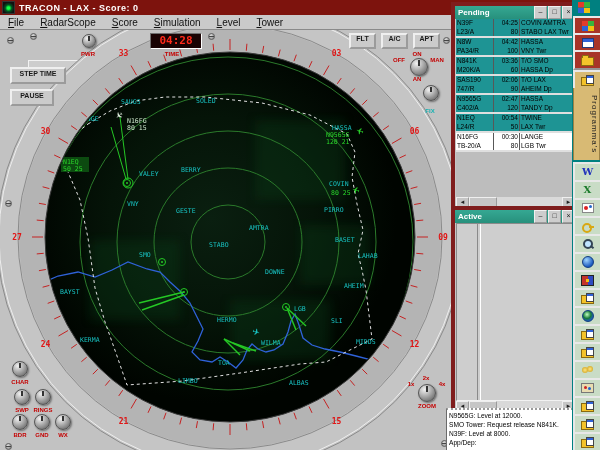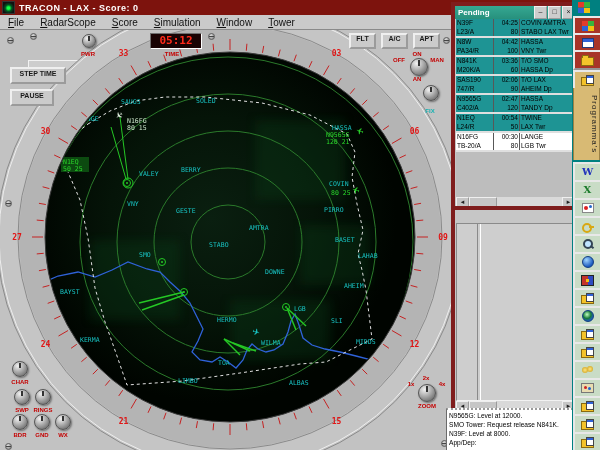--- a/index.html
+++ b/index.html
@@ -304,40 +304,40 @@
       <div class="rlabel" style="left: 63px; top: 432px;">WX</div>
       <div class="knob" style="left: 418px; top: 384px; width: 16px; height: 16px;"></div>
       <div class="rlabel" style="left: 427px; top: 403px;">ZOOM</div>
       <div class="rlabel" style="left: 399px; top: 57px;">OFF</div>
       <div class="rlabel" style="left: 417px; top: 51px;">ON</div>
       <div class="rlabel" style="left: 437px; top: 57px;">MAN</div>
       <div class="rlabel" style="left: 417px; top: 76px;">AN</div>
       <div class="rlabel" style="left: 411px; top: 381px;">1x</div>
       <div class="rlabel" style="left: 426px; top: 375px;">2x</div>
       <div class="rlabel" style="left: 442px; top: 381px;">4x</div>
-      <div class="clock" style="left: 150px; top: 33px; width: 50px; height: 14px; line-height: 14px;">05:12</div>
+      <div class="clock" style="left: 150px; top: 33px; width: 50px; height: 14px; line-height: 14px;">04:28</div>
       <div class="rlabel" style="left: 172px; top: 51px;">TIME</div>
       <div class="screw" style="left: 7px; top: 37px;"></div>
       <div class="screw" style="left: 443px; top: 37px;"></div>
       <div class="screw" style="left: 5px; top: 200px;"></div>
       <div class="screw" style="left: 5px; top: 443px;"></div>
       <div class="screw" style="left: 441px; top: 440px;"></div>
       <div class="screw" style="left: 30px; top: 33px;"></div>
       <div class="screw" style="left: 208px; top: 33px;"></div>
     </div>
   <div id="titlebar">
     <div class="app-icon"></div>
     <span id="title-text">TRACON  -  LAX  -  Score: 0</span>
   </div>
   <div id="menubar">
       <span class="menu-item">File</span>
       <span class="menu-item">RadarScope</span>
       <span class="menu-item">Score</span>
       <span class="menu-item">Simulation</span>
-      <span class="menu-item">Window</span>
+      <span class="menu-item">Level</span>
       <span class="menu-item">Tower</span>
     </div>
 </div>
 
 <div class="win" id="win-pending" style="left:451px;top:2px;width:121px;height:203px;">
   <div class="win-tb">
     <span class="win-title">Pending</span>
   <div class="wbtn">–</div>
       <div class="wbtn">□</div>
       <div class="wbtn">×</div>
@@ -444,20 +444,26 @@
     </div>
 <div class="hscroll">
       <div class="sb-btn">◄</div>
       <div class="sb-thumb"></div>
       <div class="sb-track"></div>
       <div class="sb-btn">►</div>
     </div>
   </div>
 
 <div class="win" id="win-active" style="left:451px;top:206px;width:121px;height:203px;">
+  <div class="win-tb">
+    <span class="win-title">Active</span>
+  <div class="wbtn">–</div>
+      <div class="wbtn">□</div>
+      <div class="wbtn">×</div>
+    </div>
   <div class="active-body">
     <div class="col-divider"></div>
   </div>
 <div class="hscroll">
       <div class="sb-btn">◄</div>
       <div class="sb-thumb"></div>
       <div class="sb-track"></div>
       <div class="sb-btn">►</div>
     </div>
   </div>

